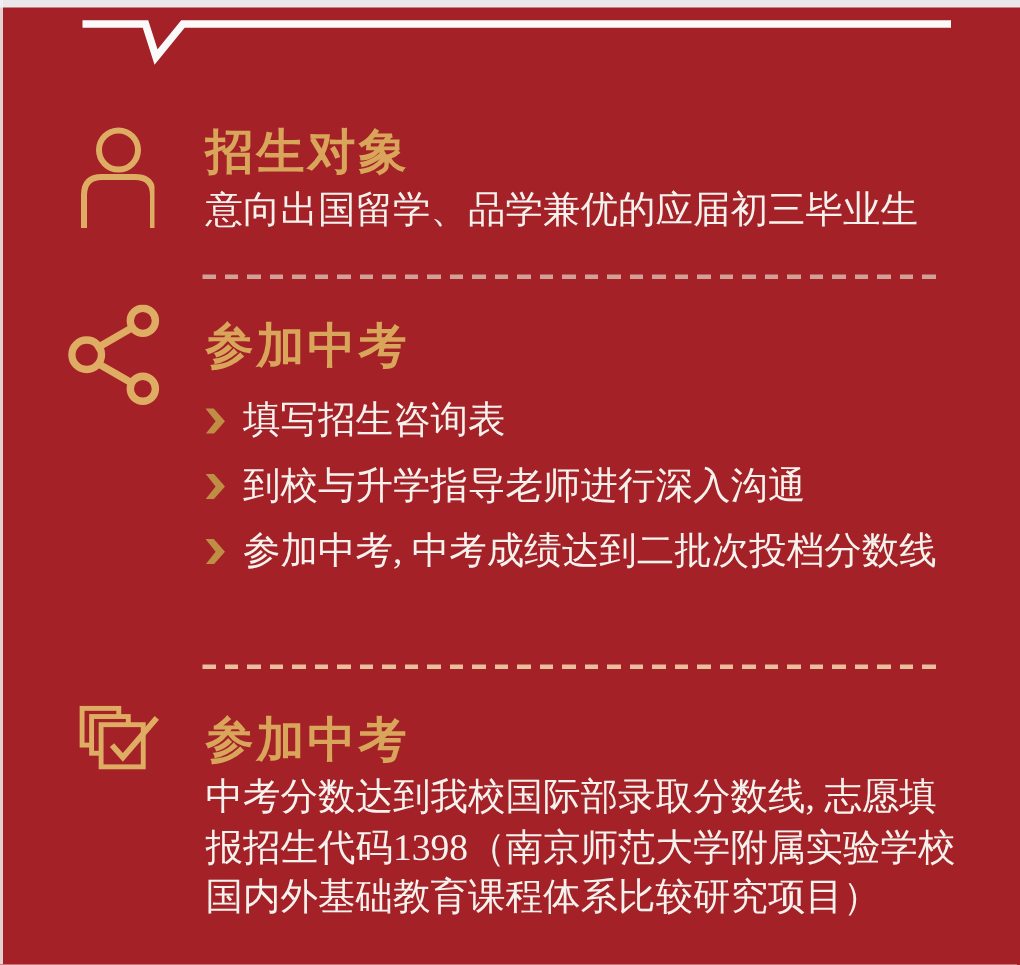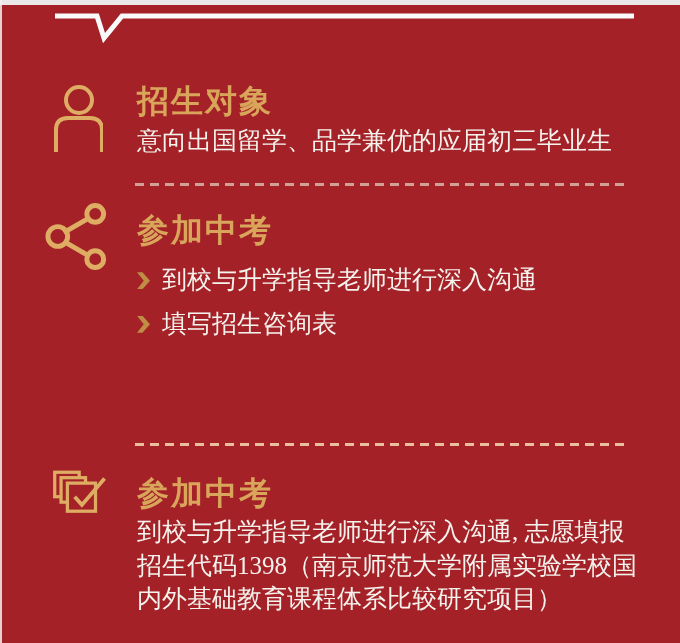--- a/index.html
+++ b/index.html
@@ -75,34 +75,38 @@
       <line x1="20" y1="39" x2="46" y2="54"></line>
       <circle cx="14" cy="34" r="10"></circle>
       <circle cx="52" cy="11" r="8.5"></circle>
       <circle cx="52" cy="57" r="8.5"></circle>
     </svg>
   </div>
   <h2 class="sec-title t2">参加中考</h2>
   <ul class="bullet-list">
     <li class="bullet-item">
       <span class="arrow"></span>
+      <span>填写招生咨询表</span>
+    </li>
+    <li class="bullet-item">
+      <span class="arrow"></span>
       <span>到校与升学指导老师进行深入沟通</span>
     </li>
     <li class="bullet-item">
       <span class="arrow"></span>
-      <span>填写招生咨询表</span>
+      <span>参加中考, 中考成绩达到二批次投档分数线</span>
     </li>
   </ul>
 
   <div class="divider divider-2"></div>
 
   <div class="icon icon-docs">
     <svg viewBox="0 0 64 56" fill="none" stroke="currentColor" stroke-width="3.6">
       <rect x="3" y="4" width="27" height="27"></rect>
       <rect class="fillbg" x="10" y="10" width="27" height="27"></rect>
       <rect class="fillbg" x="17" y="16" width="31" height="31"></rect>
       <path d="M25,31 L33,40 L58,11" stroke-width="4.2"></path>
     </svg>
   </div>
   <h2 class="sec-title t3">参加中考</h2>
-  <p class="sec-body b3">到校与升学指导老师进行深入沟通, 志愿填报招生代码1398（南京师范大学附属实验学校国内外基础教育课程体系比较研究项目）</p>
+  <p class="sec-body b3">中考分数达到我校国际部录取分数线, 志愿填报招生代码1398（南京师范大学附属实验学校国内外基础教育课程体系比较研究项目）</p>
 
 </div>
 
 </body></html>

